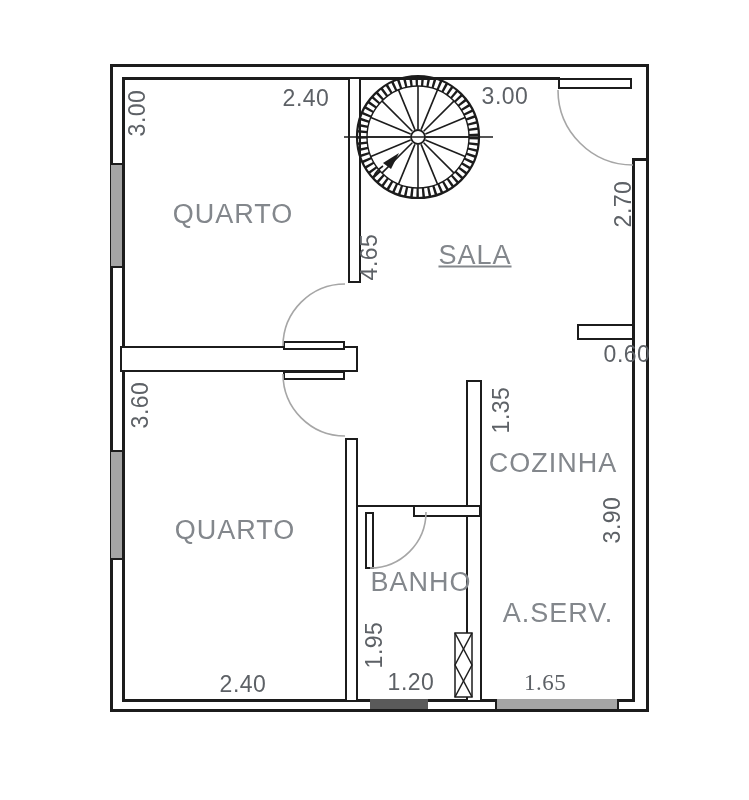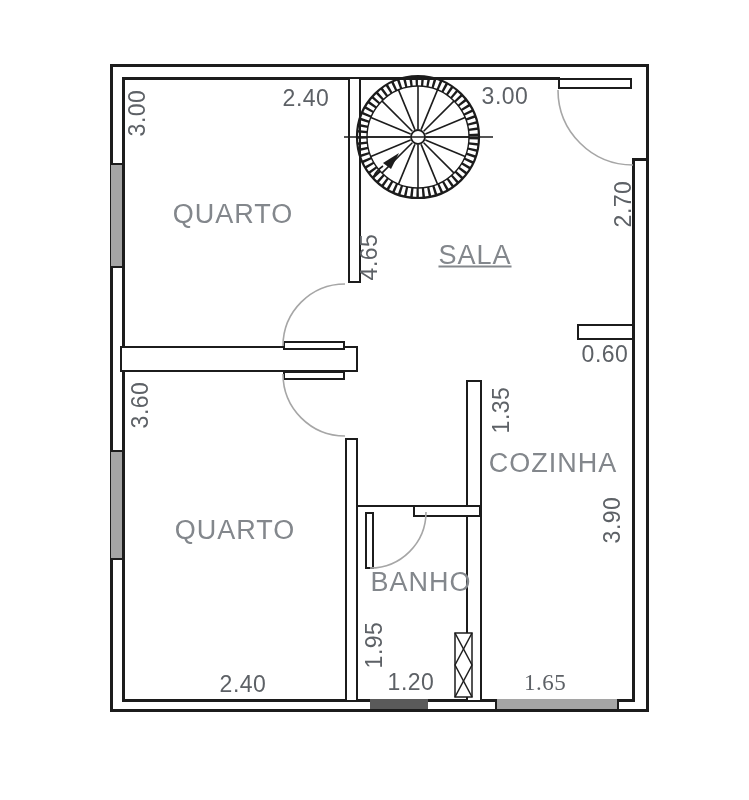--- a/index.html
+++ b/index.html
@@ -105,27 +105,28 @@
       <line x1="455" y1="665" x2="472" y2="697"></line>
       <line x1="472" y1="665" x2="455" y2="697"></line>
     </g>
   </svg>
 
   <div class="lbl room" style="left:233px;top:214px;">QUARTO</div>
   <div class="lbl room" style="left:475px;top:255px;text-decoration:underline;">SALA</div>
   <div class="lbl room" style="left:235px;top:530px;">QUARTO</div>
   <div class="lbl room" style="left:553px;top:463px;">COZINHA</div>
   <div class="lbl room" style="left:421px;top:582px;">BANHO</div>
+  <div class="lbl room" style="left:558px;top:613px;">A.SERV.</div>
 
   <div class="lbl dim" style="left:306px;top:98px;">2.40</div>
   <div class="lbl dim" style="left:505px;top:96px;">3.00</div>
   <div class="lbl dim v" style="left:137px;top:113px;">3.00</div>
   <div class="lbl dim v" style="left:623px;top:204px;">2.70</div>
   <div class="lbl dim v" style="left:369px;top:257px;">4.65</div>
-  <div class="lbl dim" style="left:605px;top:354px;">0.60</div>
+  <div class="lbl dim" style="left:627px;top:354px;">0.60</div>
   <div class="lbl dim v" style="left:501px;top:410px;">1.35</div>
   <div class="lbl dim v" style="left:612px;top:520px;">3.90</div>
   <div class="lbl dim v" style="left:140px;top:405px;">3.60</div>
   <div class="lbl dim" style="left:243px;top:684px;">2.40</div>
   <div class="lbl dim v" style="left:374px;top:645px;">1.95</div>
   <div class="lbl dim" style="left:411px;top:682px;">1.20</div>
   <div class="lbl dim" style="left:545px;top:682px;font-family:Liberation Serif, serif;">1.65</div>
 
 </div>
 

